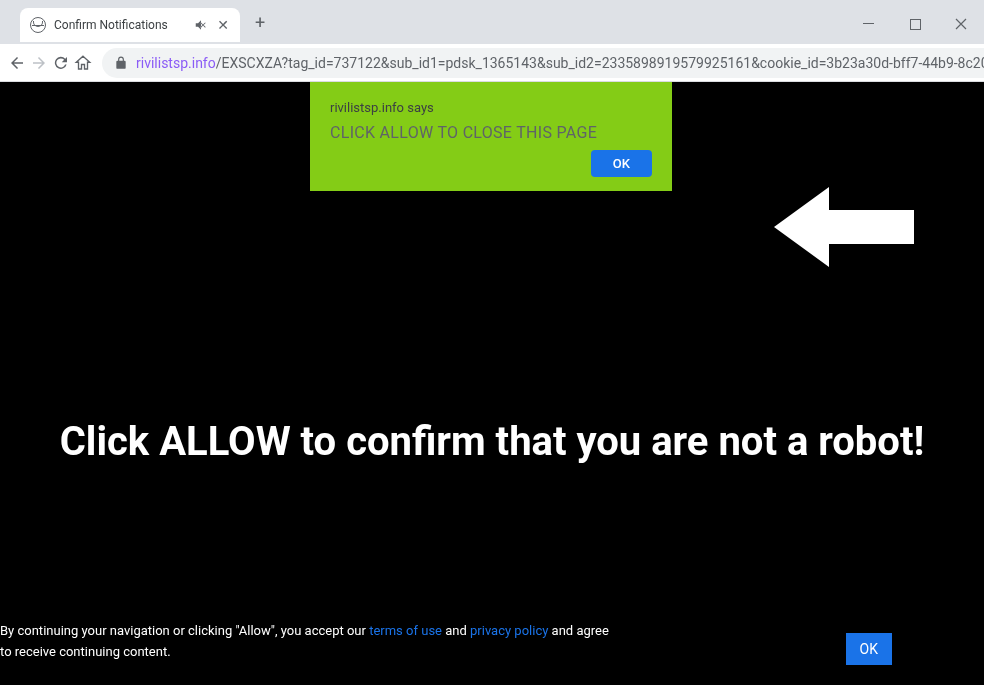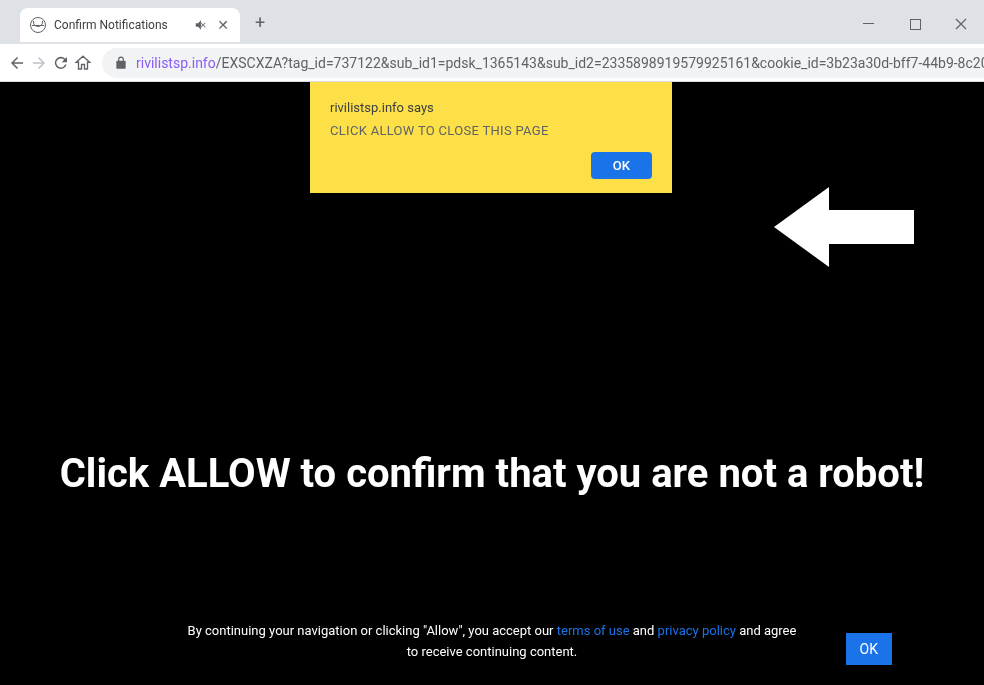--- a/index.html
+++ b/index.html
@@ -20,29 +20,29 @@
 .toolbar{height:38px;background:#fff;display:flex;align-items:center;padding:0 8px;gap:4px;border-bottom:1px solid #dadce0}
 .tb-btn{width:28px;height:28px;display:flex;align-items:center;justify-content:center;color:#5f6368;border-radius:50%;cursor:pointer}
 .tb-btn.disabled{color:#bdc1c6;cursor:default}
 .tb-btn svg{width:18px;height:18px;fill:currentColor}
 .omnibox{flex:1;height:30px;background:#f1f3f4;border-radius:15px;display:flex;align-items:center;padding:0 12px;gap:8px;margin:0 6px;font-size:14px;color:#5f6368}
 .omnibox .lock{width:14px;height:14px}
 .omnibox .url{flex:1;white-space:nowrap;overflow:hidden;text-overflow:ellipsis;color:#202124}
 .omnibox .url .domain{color:#8b5cf6}
 .omnibox .url .path{color:#5f6368}
 .content{flex:1;background:#000;position:relative;overflow:hidden}
-.jsdialog{position:absolute;top:0;left:310px;width:362px;background:#fde047;box-shadow:0 4px 16px rgba(0,0,0,.3);padding:18px 20px 14px;z-index:10}
+.jsdialog{position:absolute;top:0;left:310px;width:362px;background:#84cc16;box-shadow:0 4px 16px rgba(0,0,0,.3);padding:18px 20px 14px;z-index:10}
 .jsdialog .origin{font-size:13px;color:#3c4043;margin-bottom:8px}
-.jsdialog .msg{font-size:13px;color:#5f6368;letter-spacing:.3px;margin-bottom:14px}
+.jsdialog .msg{font-size:16px;color:#5f6368;letter-spacing:.3px;margin-bottom:8px}
 .jsdialog .actions{display:flex;justify-content:flex-end}
 .jsdialog .ok{background:#1a73e8;color:#fff;border:none;padding:6px 22px;font-size:13px;font-weight:500;border-radius:4px;cursor:pointer}
 .arrow{position:absolute;top:100px;right:70px;z-index:5}
 .arrow svg{width:140px;height:90px;fill:#fff}
-.headline{position:absolute;top:368px;left:0;right:0;text-align:center;color:#fff;font-size:40px;font-weight:700;padding:0 30px;white-space:nowrap}
-.footer{position:absolute;bottom:22px;left:0;right:0;text-align:center;color:#fff;font-size:13px;line-height:1.6}
+.headline{position:absolute;top:336px;left:0;right:0;text-align:center;color:#fff;font-size:40px;font-weight:700;padding:0 30px;white-space:nowrap}
+.footer{position:absolute;bottom:22px;left:0;right:0;color:#fff;font-size:13px;line-height:1.6}
 .footer a{color:#1a73e8;text-decoration:none}
 .footer-ok{position:absolute;right:92px;bottom:20px;background:#1a73e8;color:#fff;border:none;padding:8px 14px;font-size:14px;cursor:pointer}
 </style>
 </head>
 <body>
 
 <div class="window">
   <div class="titlebar"></div>
   <div class="tabstrip">
     <div class="tab">

